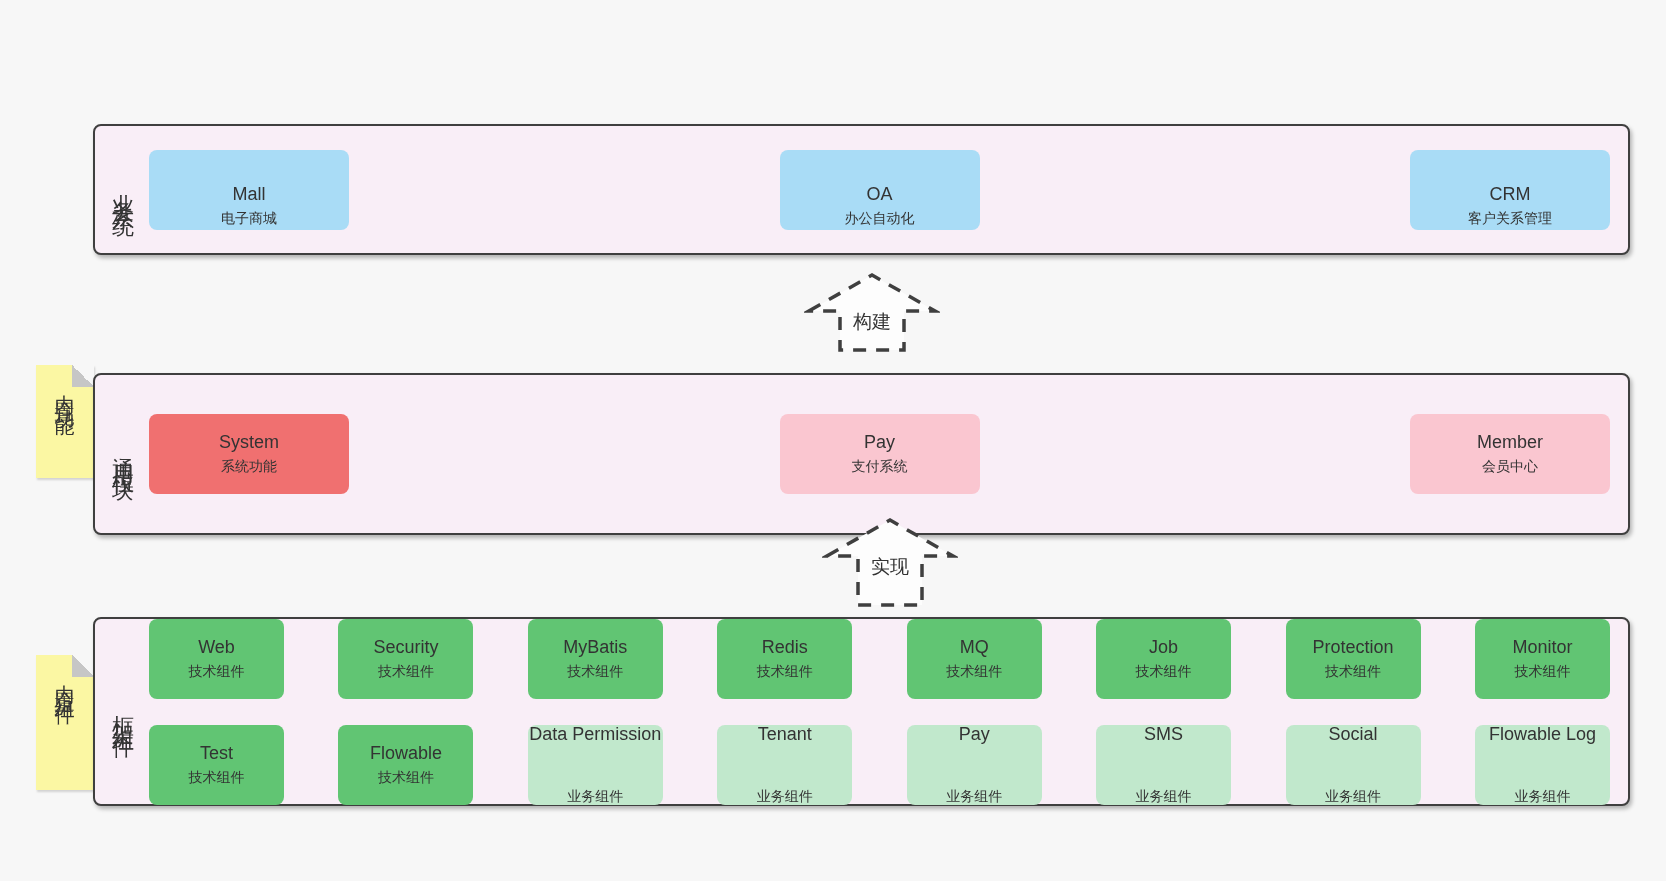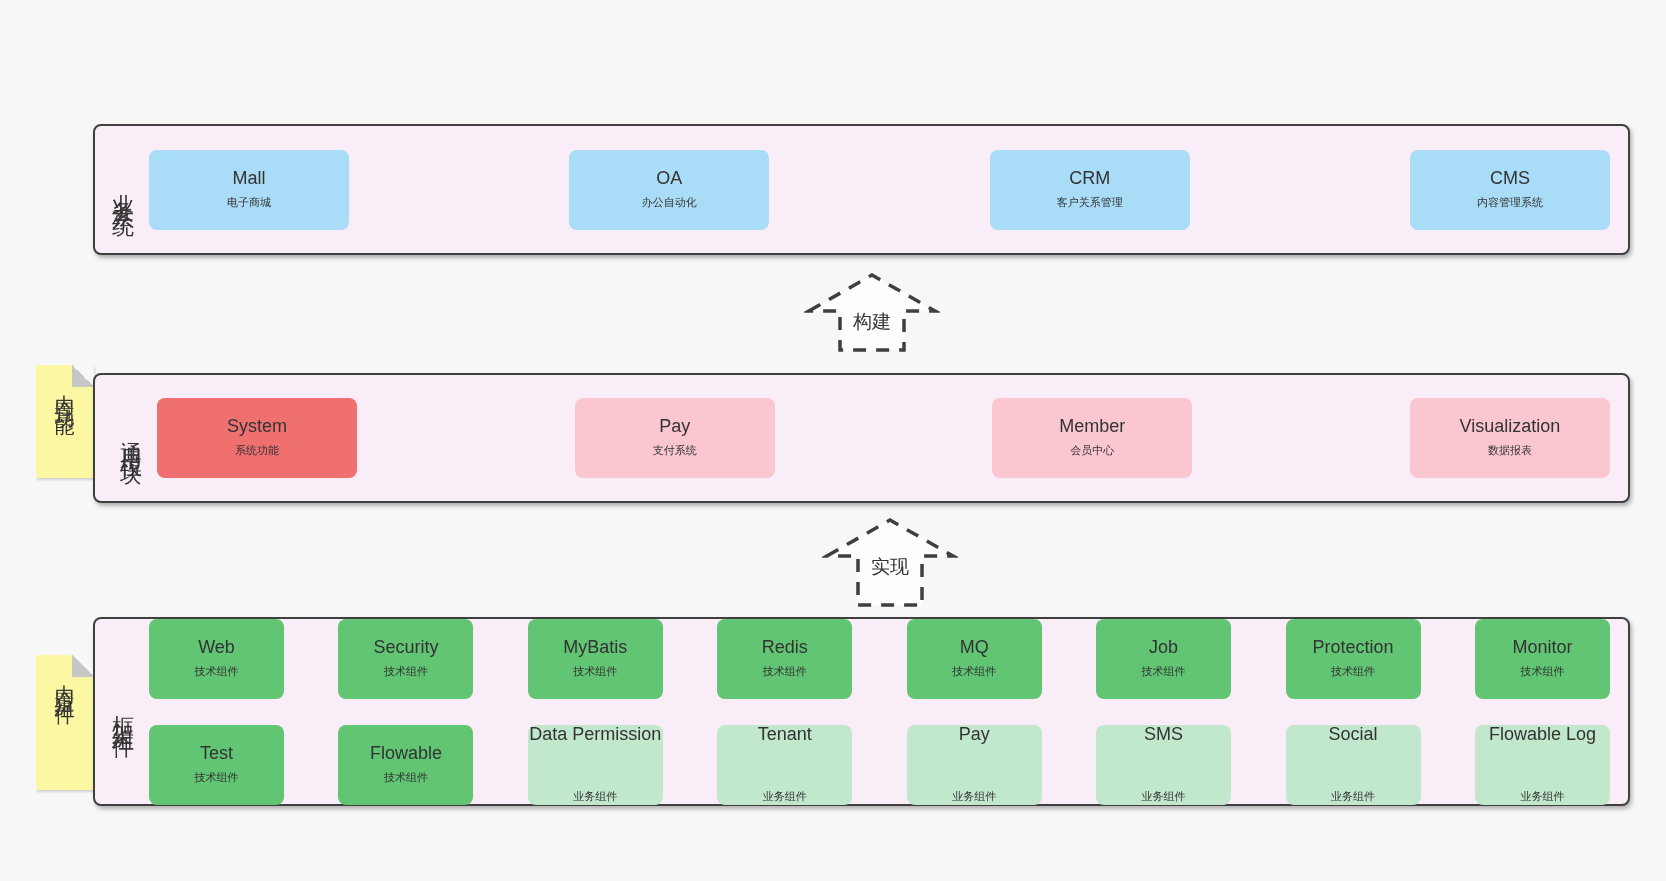--- a/index.html
+++ b/index.html
@@ -10,36 +10,36 @@
   }
   *{margin:0;padding:0;box-sizing:border-box;}
   html,body{background:var(--pageBg);}
   body{font-family:"Liberation Sans","DejaVu Sans",sans-serif;color:var(--ink);}
   .stage{position:relative;width:1666px;height:881px;overflow:hidden;background:var(--pageBg);}
 
   .panel{position:absolute;left:93px;width:1537px;display:flex;z-index:1;
     background:var(--panelBg);border:2px solid var(--panelBorder);border-radius:8px;
     box-shadow:2px 3px 4px rgba(0,0,0,0.28);}
   .panel-top{top:124px;height:131px;}
-  .panel-mid{top:373px;height:130px;padding-left:8px;}
+  .panel-mid{top:373px;height:162px;}
   .panel-bot{top:617px;height:189px;}
 
   .side-label{width:36px;margin-left:10px;display:flex;align-items:center;justify-content:center;
     font-size:22px;color:var(--ink);flex:none;}
   .vtext{writing-mode:vertical-rl;text-orientation:upright;letter-spacing:7px;line-height:1;}
 
   .content{flex:1;display:flex;flex-direction:column;justify-content:center;gap:26px;padding:0 18px 0 8px;}
   .row{display:flex;justify-content:space-between;}
 
   .box{height:80px;border-radius:8px;display:flex;flex-direction:column;align-items:center;
     justify-content:center;text-align:center;line-height:24px;font-size:18px;color:var(--ink);}
   .w200{width:200px;}
   .w135{width:135px;}
-  .box .zh{font-size:11px;}
-  .blue{background:var(--blue);}
+  .box .zh{font-size:14px;}
+  .blue{background:var(--blue);justify-content:flex-end;}
   .red{background:var(--red);}
   .pink{background:var(--pink);}
   .green{background:var(--green);}
   .lightgreen{background:var(--lightgreen);gap:38px;}
 
   .tag{position:absolute;left:36px;width:58px;z-index:0;background:var(--yellow);
     display:flex;justify-content:center;padding-top:14px;font-size:20px;color:var(--ink);
     box-shadow:1px 2px 2px rgba(0,0,0,0.15);}
   .tag::after{content:"";position:absolute;top:0;right:0;width:22px;height:22px;
     background:linear-gradient(to bottom left,var(--pageBg) 50%,var(--fold) 50%);}
@@ -75,24 +75,20 @@
             <div class="zh">电子商城</div>
           </div>
           <div class="box blue w200">
             <div>OA</div>
             <div class="zh">办公自动化</div>
           </div>
           <div class="box blue w200">
             <div>CRM</div>
             <div class="zh">客户关系管理</div>
           </div>
-          <div class="box blue w200">
-            <div>CMS</div>
-            <div class="zh">内容管理系统</div>
-          </div>
         </div>
     </div>
   </div>
 
   <svg class="arrow arrow-1" width="136" height="84" viewBox="0 0 136 84">
     <path d="M5,41 L68,5 L131,41 L100,41 L100,80 L36,80 L36,41 Z"></path>
     <text x="68" y="58" text-anchor="middle">构建</text>
   </svg>
 
   <div class="panel panel-mid">
@@ -105,24 +101,20 @@
             <div>System</div>
             <div class="zh">系统功能</div>
           </div>
           <div class="box pink w200">
             <div>Pay</div>
             <div class="zh">支付系统</div>
           </div>
           <div class="box pink w200">
             <div>Member</div>
             <div class="zh">会员中心</div>
-          </div>
-          <div class="box pink w200">
-            <div>Visualization</div>
-            <div class="zh">数据报表</div>
           </div>
         </div>
     </div>
   </div>
 
   <svg class="arrow arrow-2" width="136" height="94" viewBox="0 0 136 94">
     <path d="M5,41 L68,5 L131,41 L100,41 L100,90 L36,90 L36,41 Z"></path>
     <text x="68" y="58" text-anchor="middle">实现</text>
   </svg>
 

